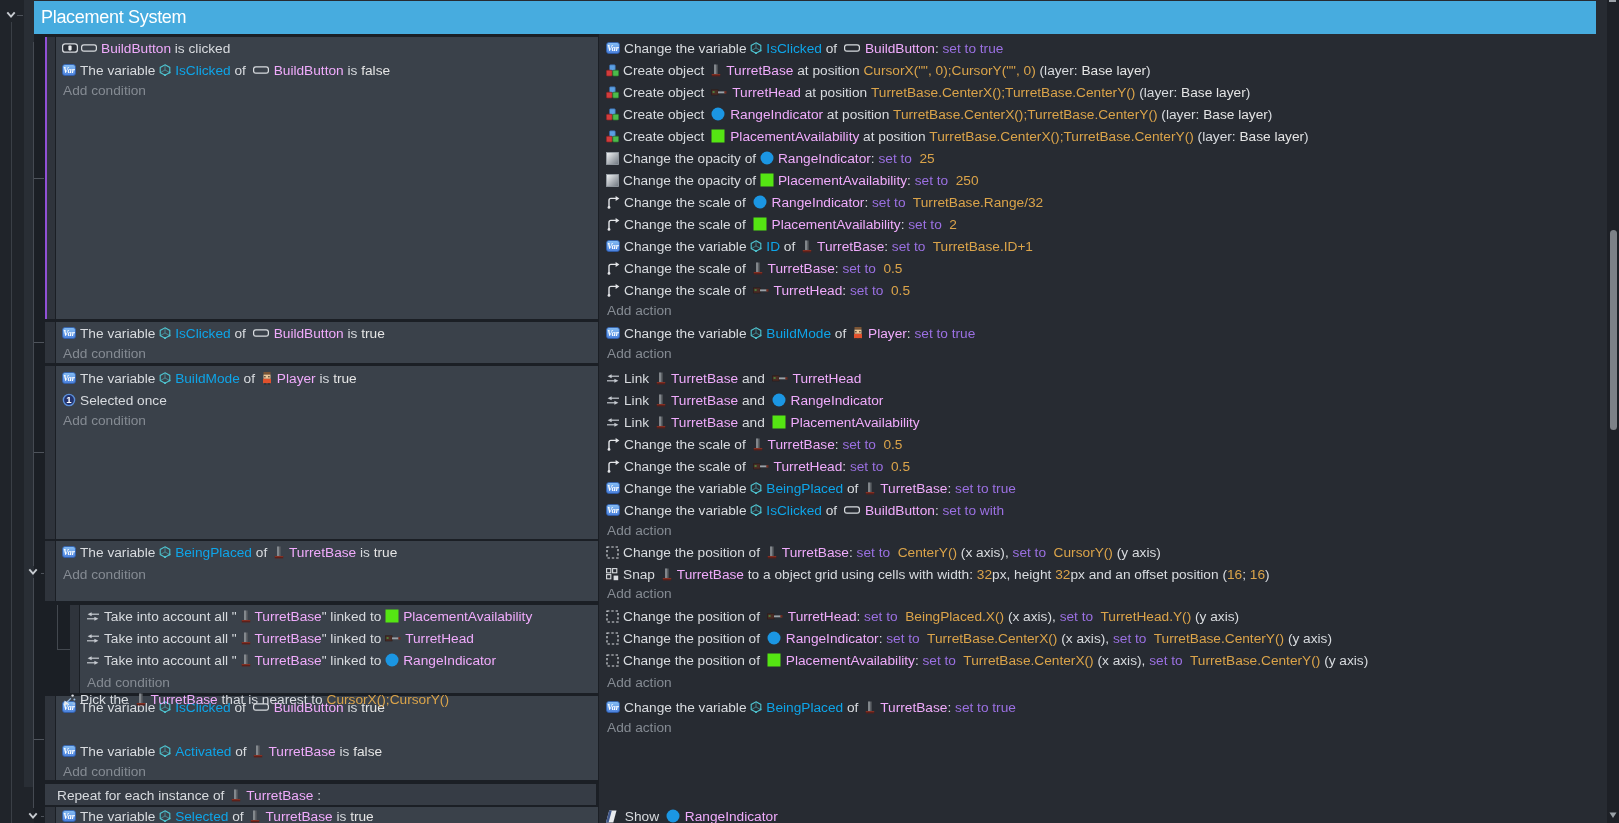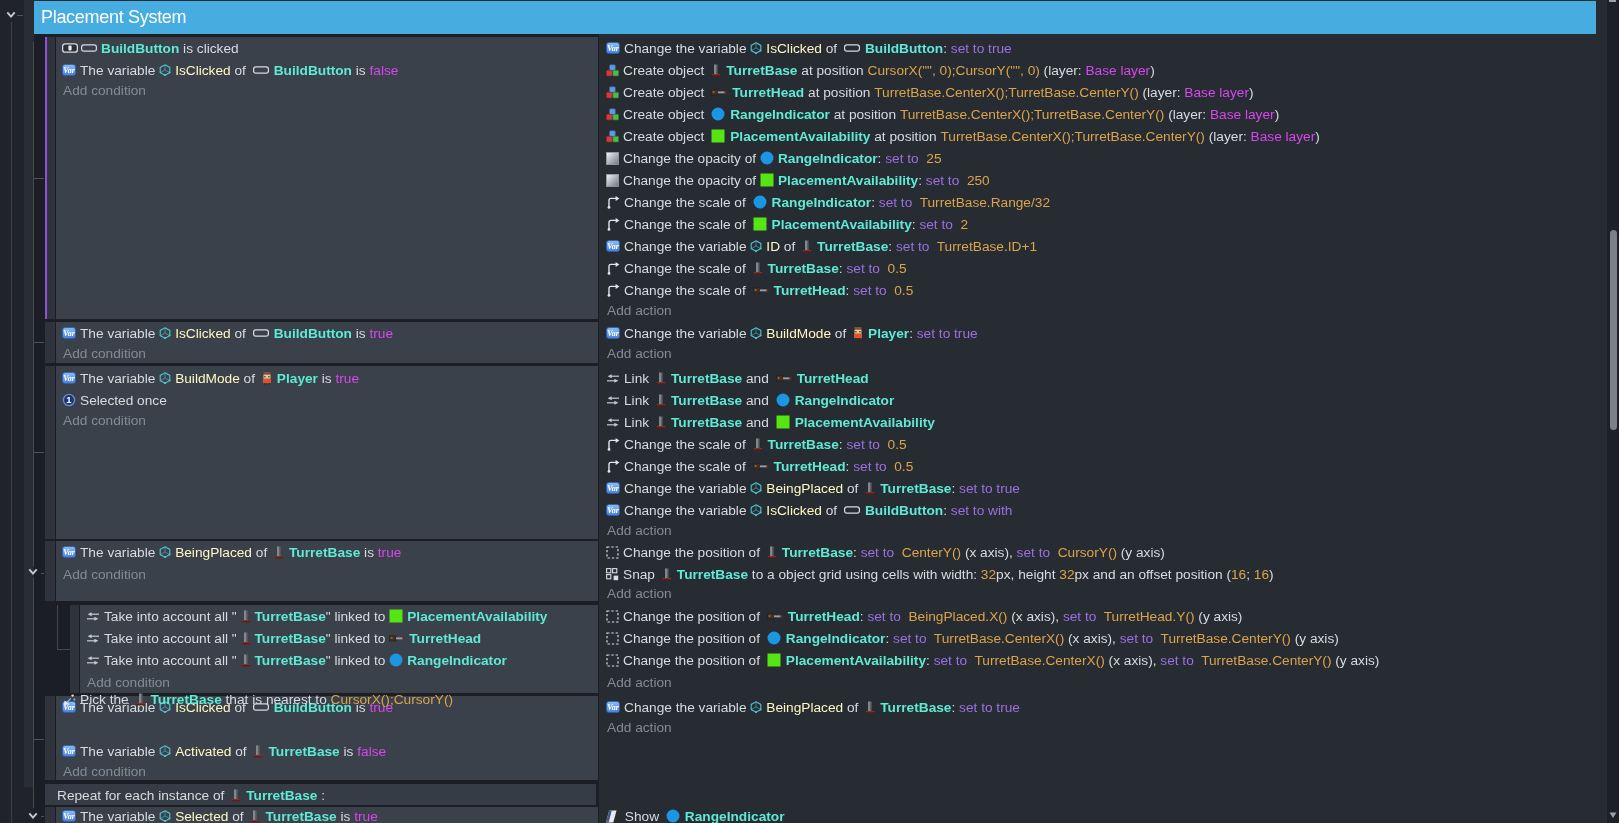--- a/index.html
+++ b/index.html
@@ -1,22 +1,22 @@
 <!DOCTYPE html>
 <html><head><meta charset="utf-8"><style>
 *{margin:0;padding:0;box-sizing:border-box}
 html,body{width:1619px;height:823px;overflow:hidden;background:#272b32}
 #p{position:relative;width:1291px;height:823px;background:#272b32;font-family:"Liberation Sans",sans-serif;font-size:13.7px;color:#d8dbdf}
 .abs{position:absolute}
 .r{position:absolute;display:flex;align-items:center;white-space:pre;letter-spacing:0}
 .t{color:#d8dbdf}
 .d{color:#858b93}
-.o{color:#5eead4;font-weight:bold}
-.v{color:#fef9c3}
-.g{color:#d946ef}
+.o{color:#f0abfc;font-weight:normal}
+.v{color:#0ea5e9}
+.g{color:#e5e5e5}
 .n{color:#dba44a}
 .s{color:#9b70e2}
 .blk{position:absolute;background:#3a414a}
 .mg{position:absolute;background:#2f343c}
 </style></head><body>
 <div id="p">
 <div class="abs" style="left:0;top:0;width:24px;height:823px;background:#20242a"></div>
 <div class="abs" style="left:24px;top:0;width:10px;height:787px;background:#292e35"></div>
 <div class="abs" style="left:24px;top:787px;width:10px;height:36px;background:#20242a"></div>
 <div class="abs" style="left:34px;top:34px;width:565px;height:789px;background:#1b1f25"></div>

